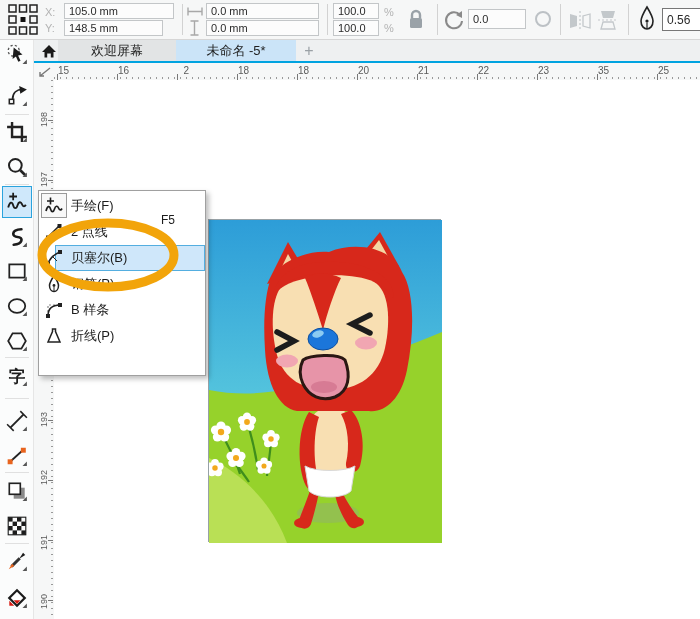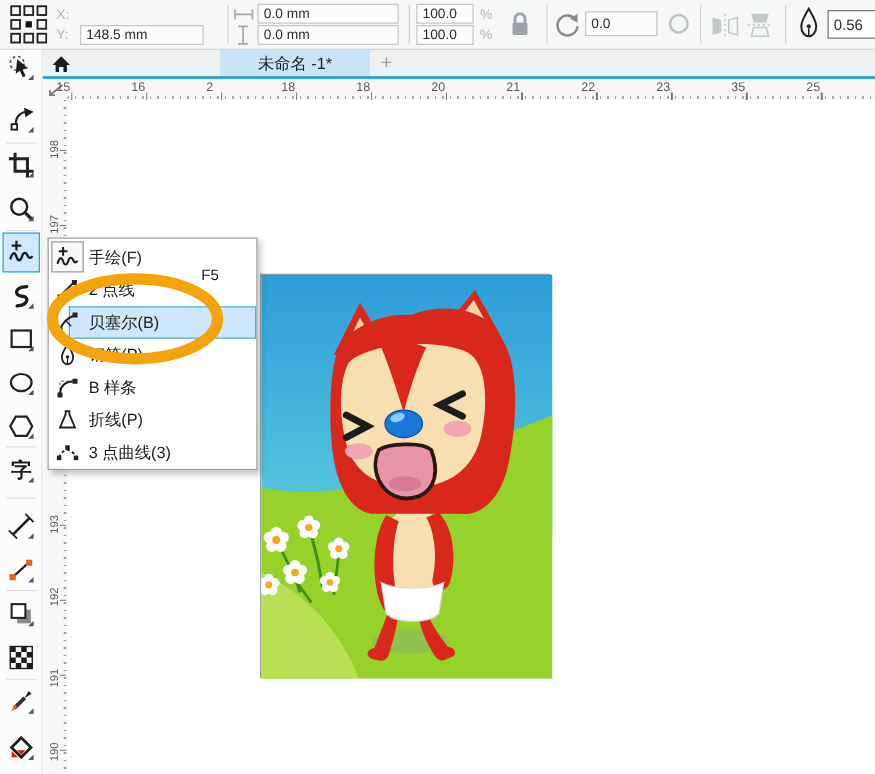--- a/index.html
+++ b/index.html
@@ -20,21 +20,21 @@
   
   #tabbar { position:absolute; left:34px; top:40px; width:666px; height:23px;
             background:#eef0f1; z-index:4; }
   .tab { position:absolute; top:0; height:21px; line-height:21px; text-align:center;
          font-size:13px; color:#1f1f1f; cursor:default; }
   #tab-underline { position:absolute; left:0; right:0; top:21px; height:2px; }
 
   
   #hruler { position:absolute; left:34px; top:63px; width:666px; height:17px;
             background:#f6f7f7; z-index:3; }
-  .hr-num { position:absolute; top:2px; width:24px; text-align:left;
+  .hr-num { position:absolute; top:2px; width:24px; text-align:right;
             font-size:10px; color:#5a5a5a; }
   #hr-major { position:absolute; left:20px; right:0; bottom:0; height:6px;
               background:repeating-linear-gradient(90deg,#777 0 1px,transparent 1px 60px);
               background-position:3px 0; }
   #hr-minor { position:absolute; left:20px; right:0; bottom:1px; height:2px;
               background:repeating-linear-gradient(90deg,#9a9a9a 0 1px,transparent 1px 6px); }
   #vruler { position:absolute; left:34px; top:80px; width:20px; height:539px;
             background:#f6f7f7; z-index:3; }
   .vr-num { position:absolute; left:0; width:20px; height:11px; text-align:center;
             font-size:9px; color:#5a5a5a; transform:rotate(-90deg); }
@@ -90,20 +90,21 @@
       <rect x="1" y="12" width="7" height="7"></rect>
         <rect x="22" y="12" width="7" height="7"></rect>
       <rect x="1" y="23" width="7" height="7"></rect>
         <rect x="11.5" y="23" width="7" height="7"></rect>
         <rect x="22" y="23" width="7" height="7"></rect>
     </g>
     <rect x="12.5" y="13" width="5" height="5" fill="#111"></rect>
   </svg>
   <span class="pb-label" style="left:45px;top:6px">X:</span>
   <span class="pb-label" style="left:45px;top:22px">Y:</span>
+  <input class="pb-field" style="left: 64px; top: 3px; width: 110px;" value="105.0 mm">
   <input class="pb-field" style="left: 64px; top: 20px; width: 99px;" value="148.5 mm">
 
   <div class="pb-sep" style="left:182px"></div>
 
   <svg class="pb-icon" style="left:187px;top:7px" width="16" height="9" viewBox="0 0 16 9">
     <g stroke="#a8a8a8" stroke-width="1.4" fill="none">
       <path d="M1,0.5 V8.5 M15,0.5 V8.5 M1,4.5 H15"></path>
     </g>
   </svg>
   <svg class="pb-icon" style="left:190px;top:20px" width="9" height="16" viewBox="0 0 9 16">
@@ -157,21 +158,22 @@
     <circle cx="9" cy="16" r="1.6" fill="#222"></circle>
     <line x1="9" y1="17.6" x2="9" y2="24" stroke="#222" stroke-width="1.2"></line>
   </svg>
   <input class="pb-field" style="left: 662px; top: 8px; width: 40px; height: 23px; background: rgb(255, 255, 255); border: 1px solid rgb(119, 119, 119); font-size: 12px;" value="0.56">
 </div>
 
 <div id="tabbar">
   <svg class="abs" style="left:6px;top:3px" width="18" height="16" viewBox="0 0 18 16">
     <path d="M2,9 L9,2 L16,9 H13.5 V14.5 H10.8 V10.5 H7.2 V14.5 H4.5 V9 Z" fill="#1a1a1a"></path>
   </svg>
-  <div class="tab" style="left:142px;width:120px;background:#cbe4f8">未命名 -1*</div>
+  <div class="tab" style="left:24px;width:118px;background:#e2e4e5">欢迎屏幕</div>
+  <div class="tab" style="left:142px;width:120px;background:#cbe4f8">未命名 -5*</div>
   <div class="tab" style="left:264px;width:22px;color:#9aa0a5;font-size:16px">+</div>
   <div id="tab-underline" style="background:#00A3E0"></div>
 </div>
 
 <div id="hruler">
   <svg class="abs" style="left:4px;top:3px" width="14" height="12" viewBox="0 0 14 12">
     <path d="M2,10 L12,2 M2,6 L2,10 L6,10" fill="none" stroke="#777" stroke-width="1.4"></path>
   </svg>
   <span class="hr-num" style="left:11px">15</span>
   <span class="hr-num" style="left:71px">16</span>
@@ -478,28 +480,17 @@
       <svg width="20" height="20" viewBox="0 0 20 20">
         <path d="M4,16 L4,5 L16,5" fill="none" stroke="#888" stroke-width="1.2" stroke-dasharray="2 2"></path>
         <path d="M4,16 C4,8 9,5 16,5" fill="none" stroke="#222" stroke-width="1.6"></path>
         <rect x="2" y="14" width="4" height="4" fill="#222"></rect>
         <rect x="14" y="3" width="4" height="4" fill="#222"></rect>
       </svg>
     </span>
     <span class="mi-label">B 样条</span>
   </div>
 
-  <div class="menu-item" style="top:158px">
-    <span class="mi-icon">
-      <svg width="20" height="20" viewBox="0 0 20 20">
-        <path d="M3,14 C7,6 13,6 17,14" fill="none" stroke="#222" stroke-width="1.4" stroke-dasharray="2.5 2"></path>
-        <rect x="1.5" y="12.5" width="3.6" height="3.6" fill="#222"></rect>
-        <rect x="15" y="12.5" width="3.6" height="3.6" fill="#222"></rect>
-        <rect x="8.2" y="4.2" width="3.6" height="3.6" fill="#222"></rect>
-      </svg>
-    </span>
-    <span class="mi-label">3 点曲线(3)</span>
-  </div>
 </div>
 
 <svg id="annotation" width="164" height="90" viewBox="0 0 164 90">
   <ellipse cx="78" cy="43" rx="66" ry="32" fill="none" stroke-width="9" stroke="#F2A40A"></ellipse>
 </svg>
 
 </body></html>

